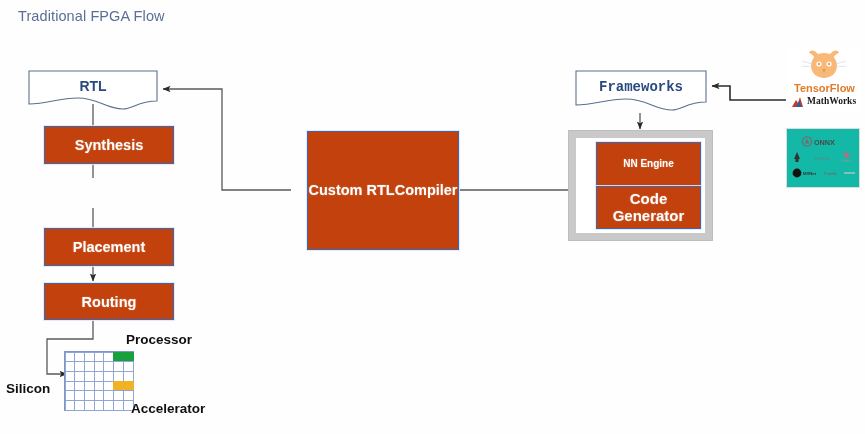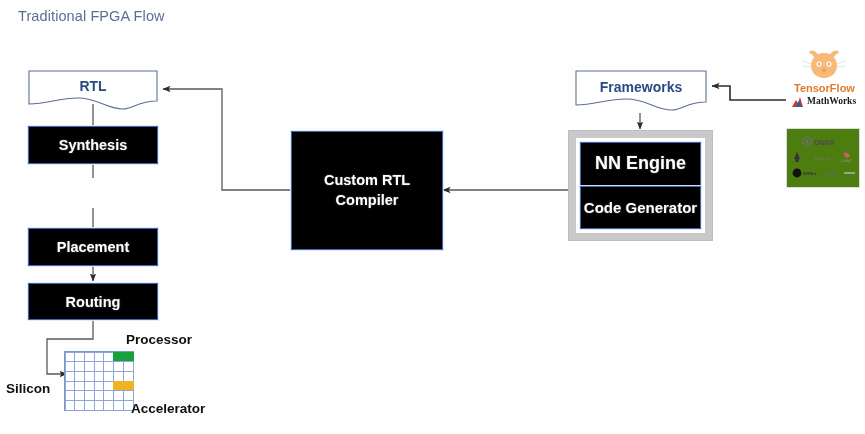--- a/index.html
+++ b/index.html
@@ -14,25 +14,26 @@
 
   
   #title{
     left:18px;top:8px;
     font-size:14.5px;color:#5a6f96;letter-spacing:.1px;
     white-space:nowrap;
   }
 
   
   .procbox{
-    background:#000000;border:1px solid #3e67b3;
+    background:#c2410c;border:1px solid #3e67b3;
     color:#ffffff;font-size:14.5px;font-weight:bold;
     display:flex;align-items:center;justify-content:center;
     text-shadow:0 0 2px rgba(255,255,255,.30);
     box-shadow:0 0 0 1px rgba(223,233,246,.9);
+    margin-left:16px;
   }
 
   
   .docshape{
     position:absolute;
   }
   .docshape svg{position:absolute;left:0;top:0;}
   .docshape .doclabel{
     position:absolute;left:0;top:0;width:100%;
     display:flex;align-items:center;justify-content:center;
@@ -66,21 +67,21 @@
   }
   #silicon-grid div.proc{background:#18a03c;border-color:#18a03c;}
   #silicon-grid div.accel{background:#f0b323;border-color:#f0b323;}
 
   .caption{
     color:#101010;font-size:13.5px;font-weight:bold;white-space:nowrap;
   }
 
   
   .logo-panel{background:#ffffff;}
-  #onnx-panel{background:#4d7c0f;border:1px solid #dcdcdc;}
+  #onnx-panel{background:#14b8a6;border:1px solid #dcdcdc;}
 
   svg.conn{position:absolute;left:0;top:0;width:865px;height:434px;
            pointer-events:none;overflow:visible;}
 </style>
 </head>
 <body>
 
 <div id="canvas">
 
   <div class="abs" id="title">Traditional FPGA Flow</div>
@@ -178,35 +179,35 @@
       <div></div>
     <div></div>
       <div></div>
     <div></div>
   </div>
 
   <div class="abs caption" style="left:6px;top:381px;">Silicon</div>
   <div class="abs caption" style="left:126px;top:332px;">Processor</div>
   <div class="abs caption" style="left:131px;top:401px;">Accelerator</div>
 
-  <div class="abs procbox" style="left:291px;top:131px;width:152px;height:119px;flex-direction:column;line-height:1.35;">
+  <div class="abs procbox" style="left:291px;top:131px;width:152px;height:119px;flex-direction:row;line-height:1.35;">
     <span>Custom RTL</span>
     <span>Compiler</span>
   </div>
 
-  <div class="docshape" style="left:575px;top:70px;width:132px;height:42px;">
+  <div class="docshape" style="left:575px;top:70px;width:132px;height:42px;font-family:Liberation Mono, monospace;">
     <svg width="132" height="42" viewBox="0 0 132 42">
       <path d="M1,1 L131,1 L131,32 C112,32 107,40 97,40 C80,40 72,29 51,29 C31,29 20,35 1,35 Z" fill="#ffffff" stroke="#5b6f8e" stroke-width="1.1"></path>
     </svg>
     <div class="doclabel" style="height:33px;">Frameworks</div>
   </div>
 
   <div class="abs" id="nn-container" style="left:568px;top:130px;width:145px;height:111px;">
     <div class="inner">
-      <div class="procbox" style="height:42px;font-size:18px;">
+      <div class="procbox" style="height:42px;font-size:10px;">
         <span>NN Engine</span>
       </div>
       <div class="procbox" style="height:42px;font-size:15px;text-align:center;">
         <span>Code Generator</span>
       </div>
     </div>
   </div>
 
   <div class="abs logo-panel" style="left:786px;top:47px;width:74px;height:66px;">
 

